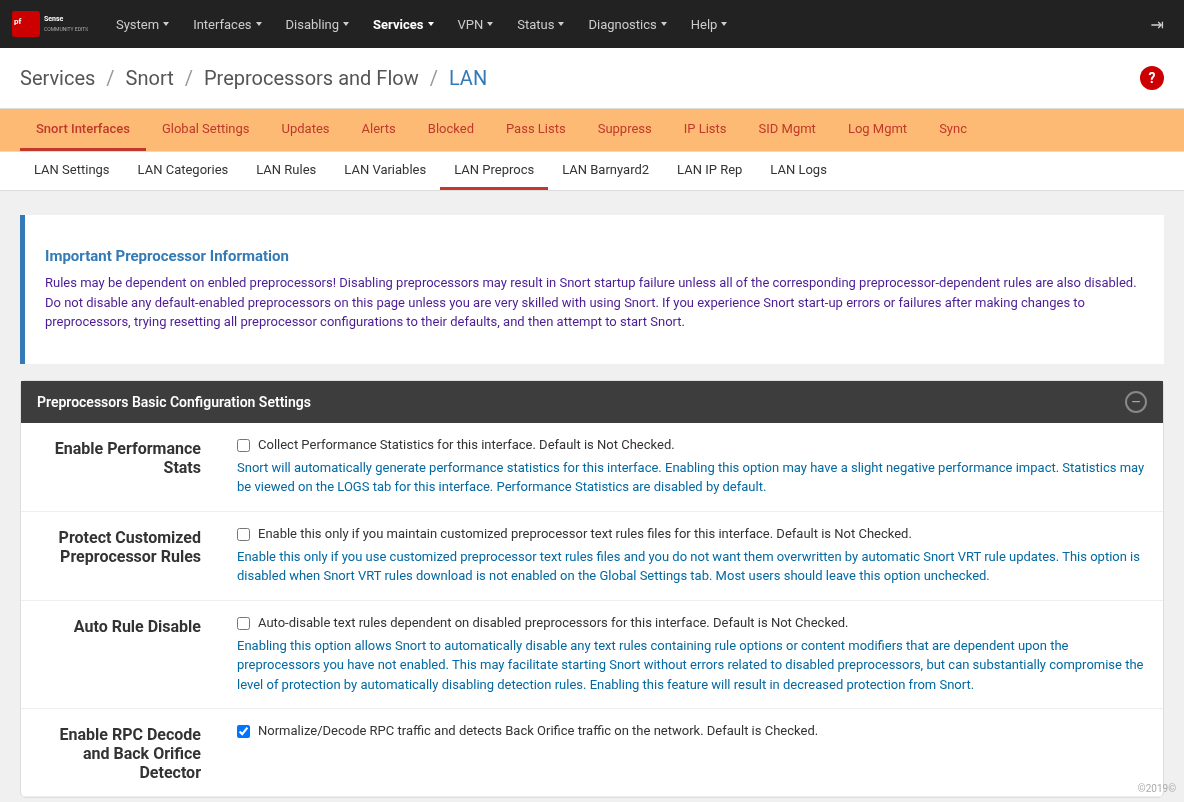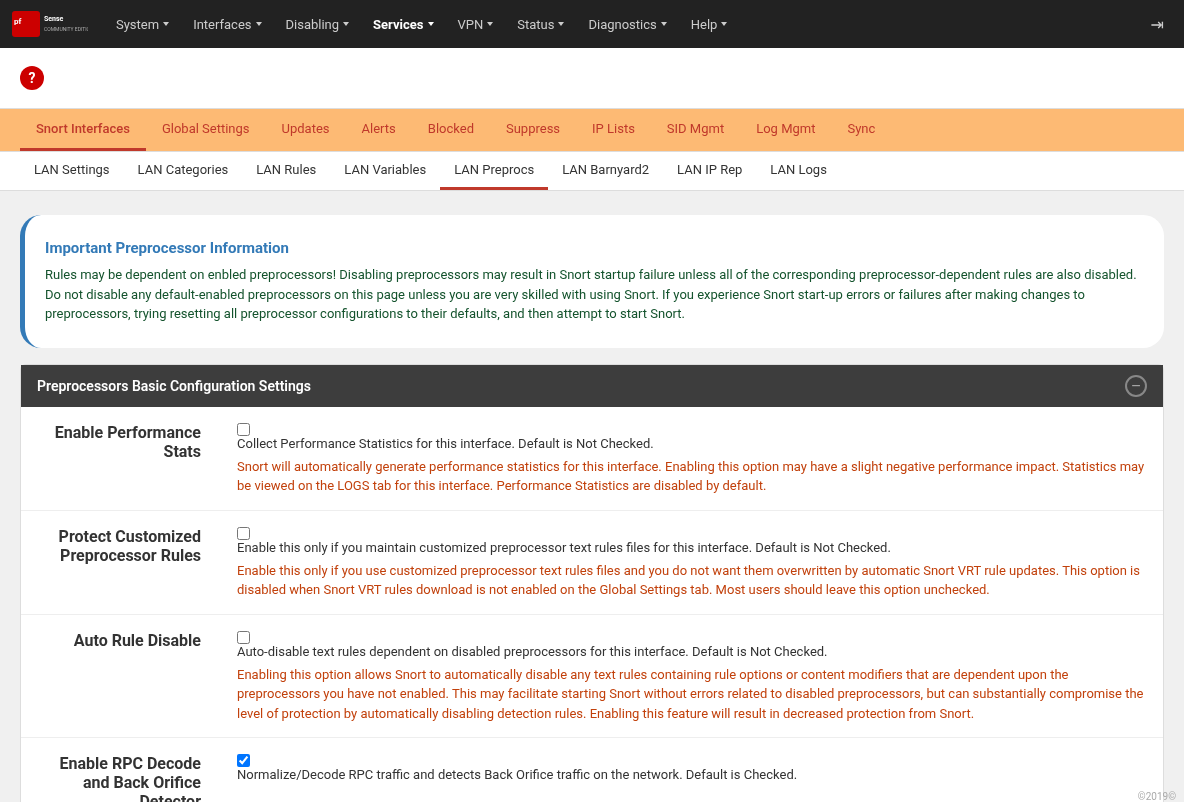--- a/index.html
+++ b/index.html
@@ -129,31 +129,30 @@
     
     .main-content {
       padding: 16px 20px;
       background: #f0f0f0;
     }
 
     
     .info-box {
       background: #fff;
       border-left: 5px solid #337ab7;
-      padding: 24px 20px;
+      padding: 32px 20px;
       margin-bottom: 16px;
-      border-radius: 21px;
     }
     .info-box h4 {
       color: #337ab7;
       font-size: 15px;
       margin-bottom: 8px;
     }
     .info-box p {
-      color: #14532d;
+      color: #4c1d95;
       font-size: 13px;
       line-height: 1.5;
     }
 
     
     .panel {
       background: #fff;
       border: 1px solid #ddd;
       border-radius: 6px;
     }
@@ -204,37 +203,36 @@
       padding-top: 16px;
     }
     .settings-table td.control-cell {
       font-size: 13px;
       color: #333;
     }
     .checkbox-row {
       display: flex;
       align-items: flex-start;
       margin-bottom: 6px;
-      flex-direction: column;
     }
     .checkbox-row input[type="checkbox"] {
       margin-right: 8px;
       margin-top: 2px;
       flex-shrink: 0;
     }
     .desc-text {
-      color: #c2410c;
+      color: #0369a1;
       font-size: 13px;
       line-height: 1.5;
       margin-top: 4px;
     }
 
     .version-tag {
       position: fixed;
-      bottom: 0;
+      bottom: 8px;
       right: 8px;
       font-size: 10px;
       color: #aaa;
     }
   </style>
 </head>
 <body>
 
 <nav class="navbar">
   <div class="navbar-brand">
@@ -278,29 +276,39 @@
     <div class="nav-item">
       <span>Help</span>
       <span class="caret"></span>
     </div>
   </div>
   <div class="nav-spacer"></div>
   <div class="nav-logout">⇥</div>
 </nav>
 
 <div class="breadcrumb-bar">
+  <div class="breadcrumb">
+    <a>Services</a>
+    <span class="sep">/</span>
+    <a>Snort</a>
+    <span class="sep">/</span>
+    <a>Preprocessors and Flow</a>
+    <span class="sep">/</span>
+    <span class="current">LAN</span>
+  </div>
   <div class="help-icon">?</div>
 </div>
 
 <div class="tab-bar">
   <div class="tab active">Snort Interfaces</div>
   <div class="tab">Global Settings</div>
   <div class="tab">Updates</div>
   <div class="tab">Alerts</div>
   <div class="tab">Blocked</div>
+  <div class="tab">Pass Lists</div>
   <div class="tab">Suppress</div>
   <div class="tab">IP Lists</div>
   <div class="tab">SID Mgmt</div>
   <div class="tab">Log Mgmt</div>
   <div class="tab">Sync</div>
 </div>
 
 <div class="tab-bar2">
   <div class="tab2">LAN Settings</div>
   <div class="tab2">LAN Categories</div>

